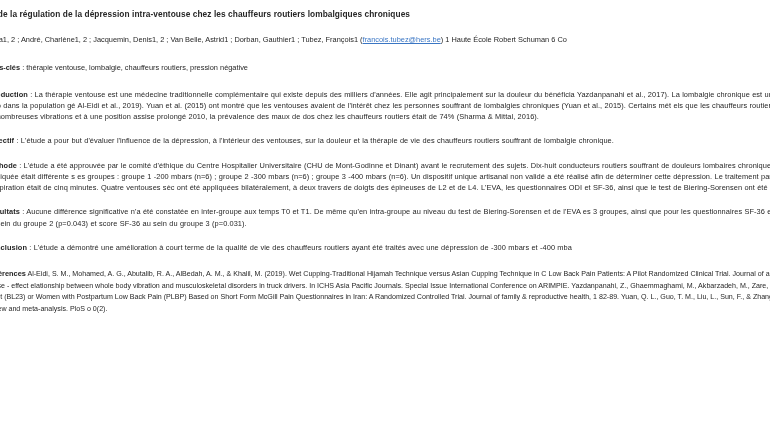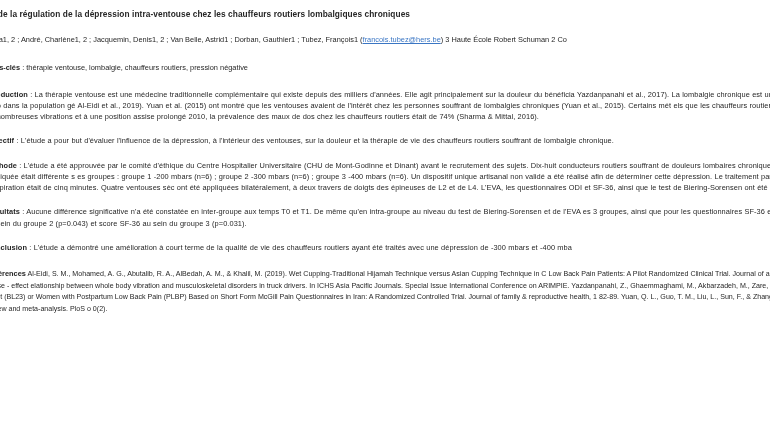--- a/index.html
+++ b/index.html
@@ -68,21 +68,21 @@
   .sec-concl { margin-bottom: 15px; }
 </style>
 </head>
 <body>
 
 <div class="page">
 
   <div class="title">ce de la régulation de la dépression intra-ventouse chez les chauffeurs routiers lombalgiques chroniques</div>
 
   <div class="authors">
-    <span> Célia1, 2 ; André, Charlène1, 2 ; Jacquemin, Denis1, 2 ; Van Belle, Astrid1  ; Dorban, Gauthier1  ; Tubez, François1 (</span><a class="mail" href="#">francois.tubez@hers.be</a><span>) 3 Haute École Robert Schuman 2 Co</span>
+    <span> Célia1, 2 ; André, Charlène1, 2 ; Jacquemin, Denis1, 2 ; Van Belle, Astrid1  ; Dorban, Gauthier1  ; Tubez, François1 (</span><a class="mail" href="#">francois.tubez@hers.be</a><span>) 1 Haute École Robert Schuman 6 Co</span>
   </div>
 
   <div class="kw">
     <span class="lead">Mots-clés</span><span> : thérapie ventouse, lombalgie, chauffeurs routiers, pression négative</span>
   </div>
 
   <div class="block sec-intro">
     <span class="lead">ntroduction</span><span> : La thérapie ventouse est une médecine traditionnelle complémentaire qui existe depuis des milliers d'années. Elle agit principalement sur la douleur du bénéficia Yazdanpanahi et al., 2017). La lombalgie chronique est une affection liée à la douleur persistante depuis plus de 3 mois, dont la prévalence est de 23% dans la population gé Al-Eidi et al., 2019). Yuan et al. (2015) ont montré que les ventouses avaient de l'intérêt chez les personnes souffrant de lombalgies chroniques (Yuan et al., 2015). Certains mét els que les chauffeurs routiers, sont à risque élevé de développer des maux de dos. En effet, ceux-ci sont exposés à de nombreuses vibrations et à une position assise prolongé 2010, la prévalence des maux de dos chez les chauffeurs routiers était de 74% (Sharma &amp; Mittal, 2016).</span>
   </div>
 

